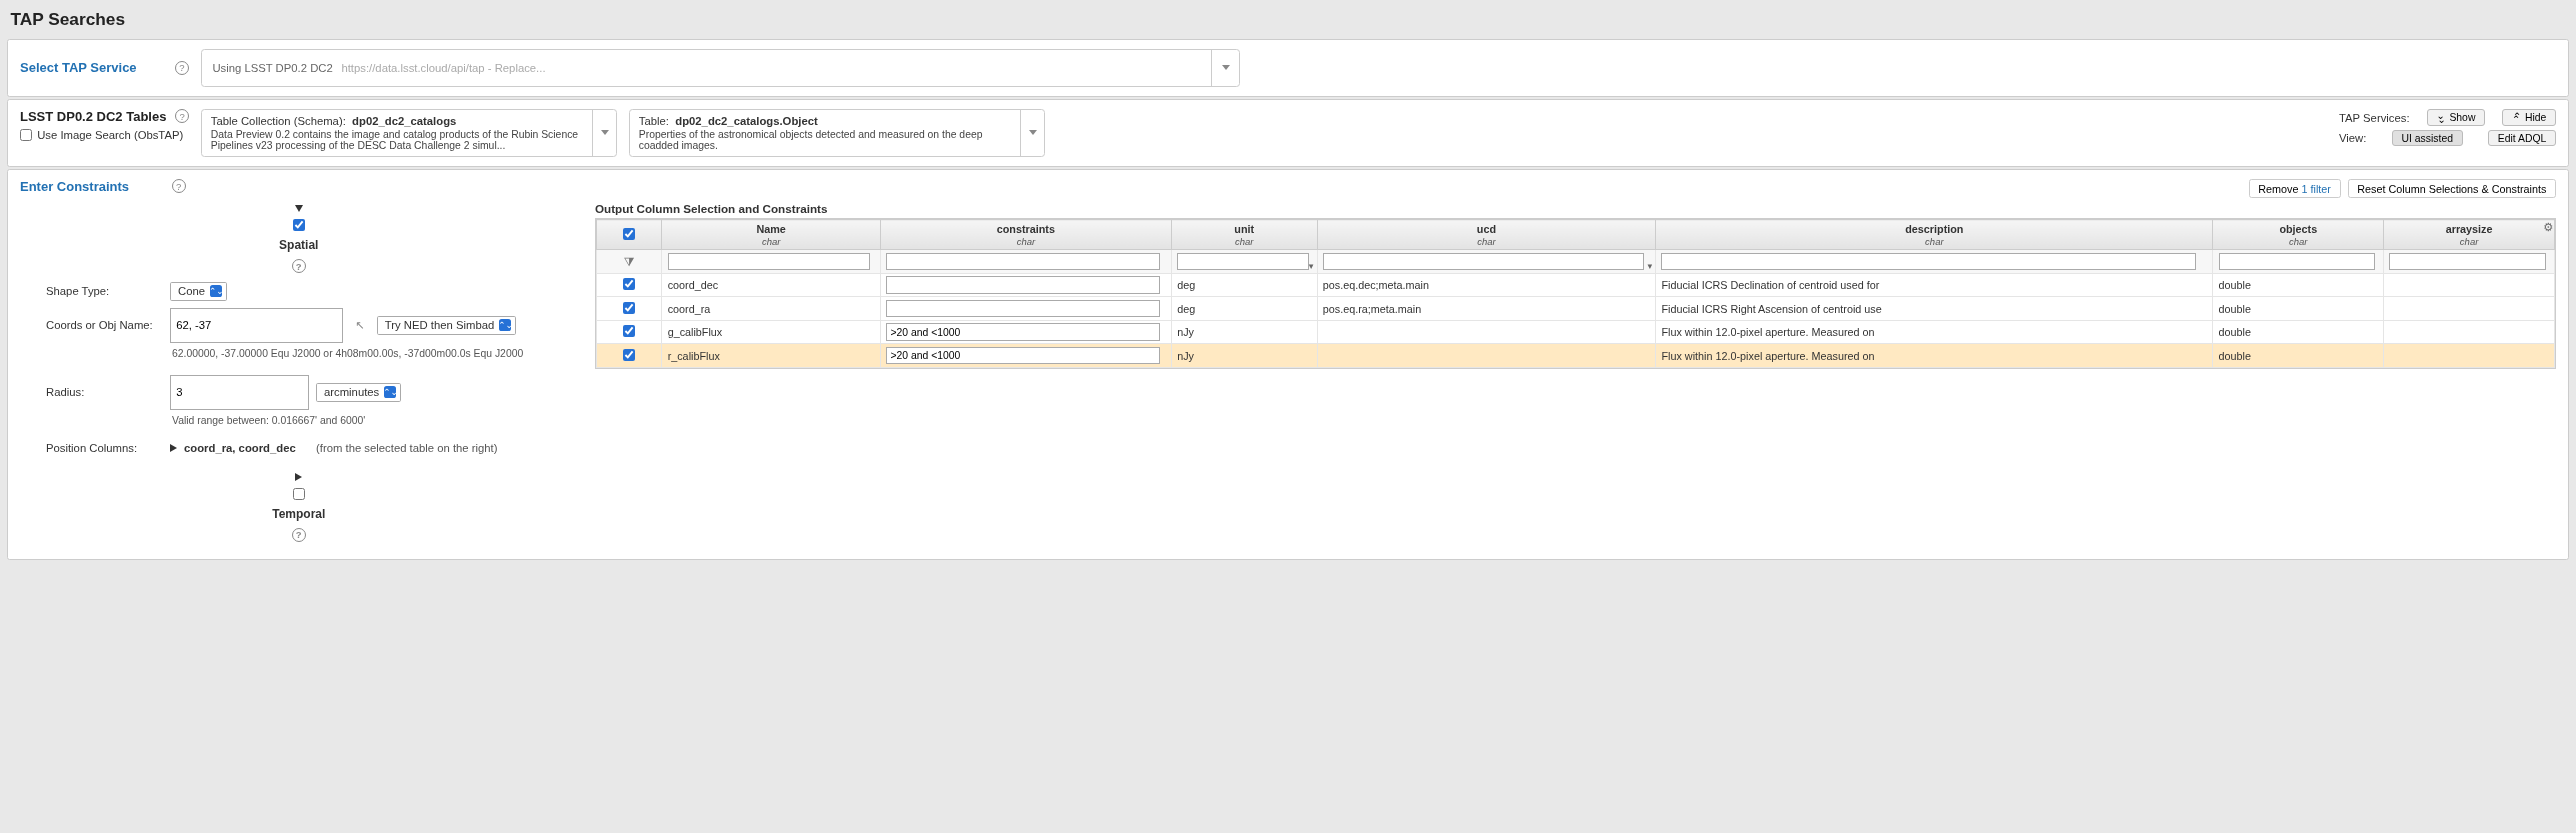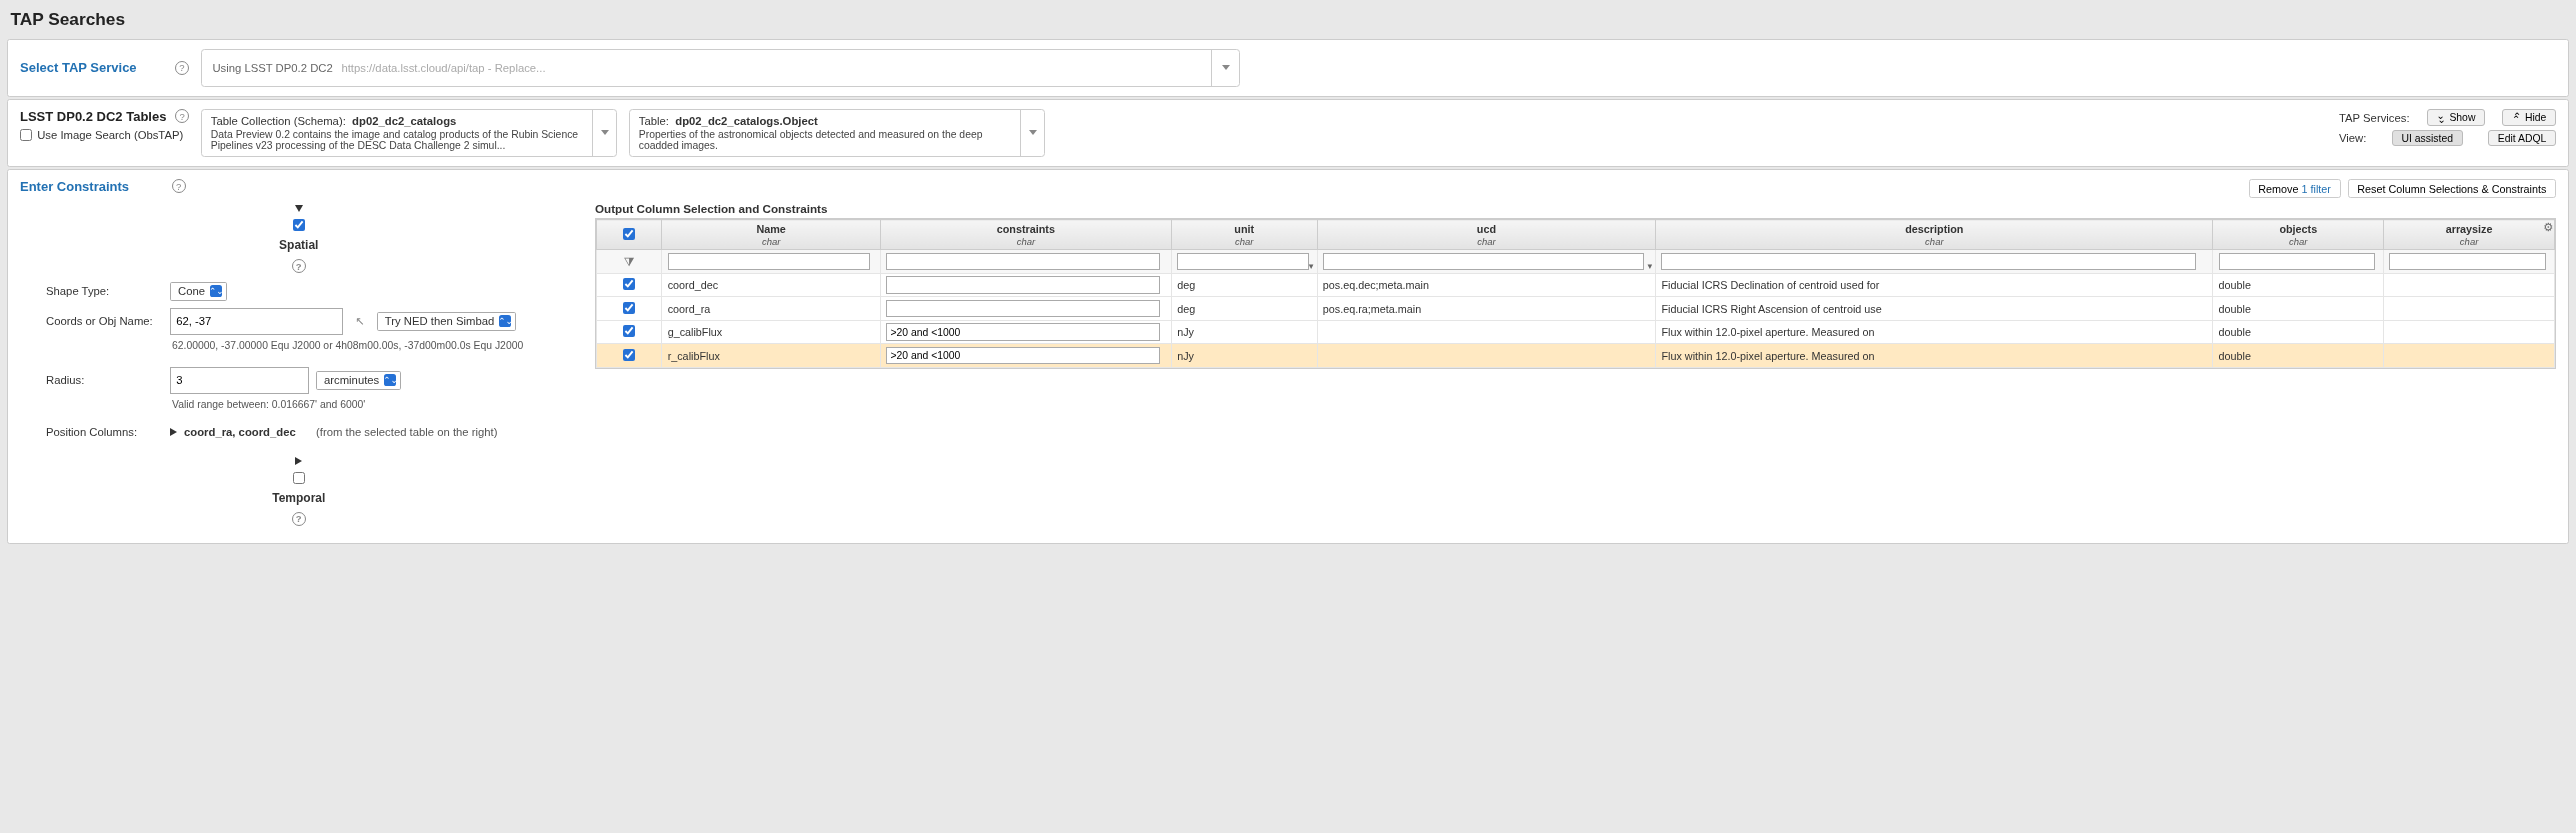--- a/index.html
+++ b/index.html
@@ -199,21 +199,21 @@
       display: flex;
       align-items: center;
       margin: 7px 0 7px 26px;
       gap: 7px;
     }
     .form-label { width: 117px; font-size: 11.3px; }
     input[type=text].tf {
       border: 0.9px solid #aaa;
       padding: 1.7px 5.2px;
       font-size: 11.3px;
-      height: 27px;
+      height: 35px;
     }
     .select-box {
       display: inline-flex;
       border: 0.9px solid #aaa;
       border-radius: 1.7px;
       height: 19px;
       align-items: center;
       padding: 0 3.5px 0 7px;
       background: #fff;
       cursor: pointer;

